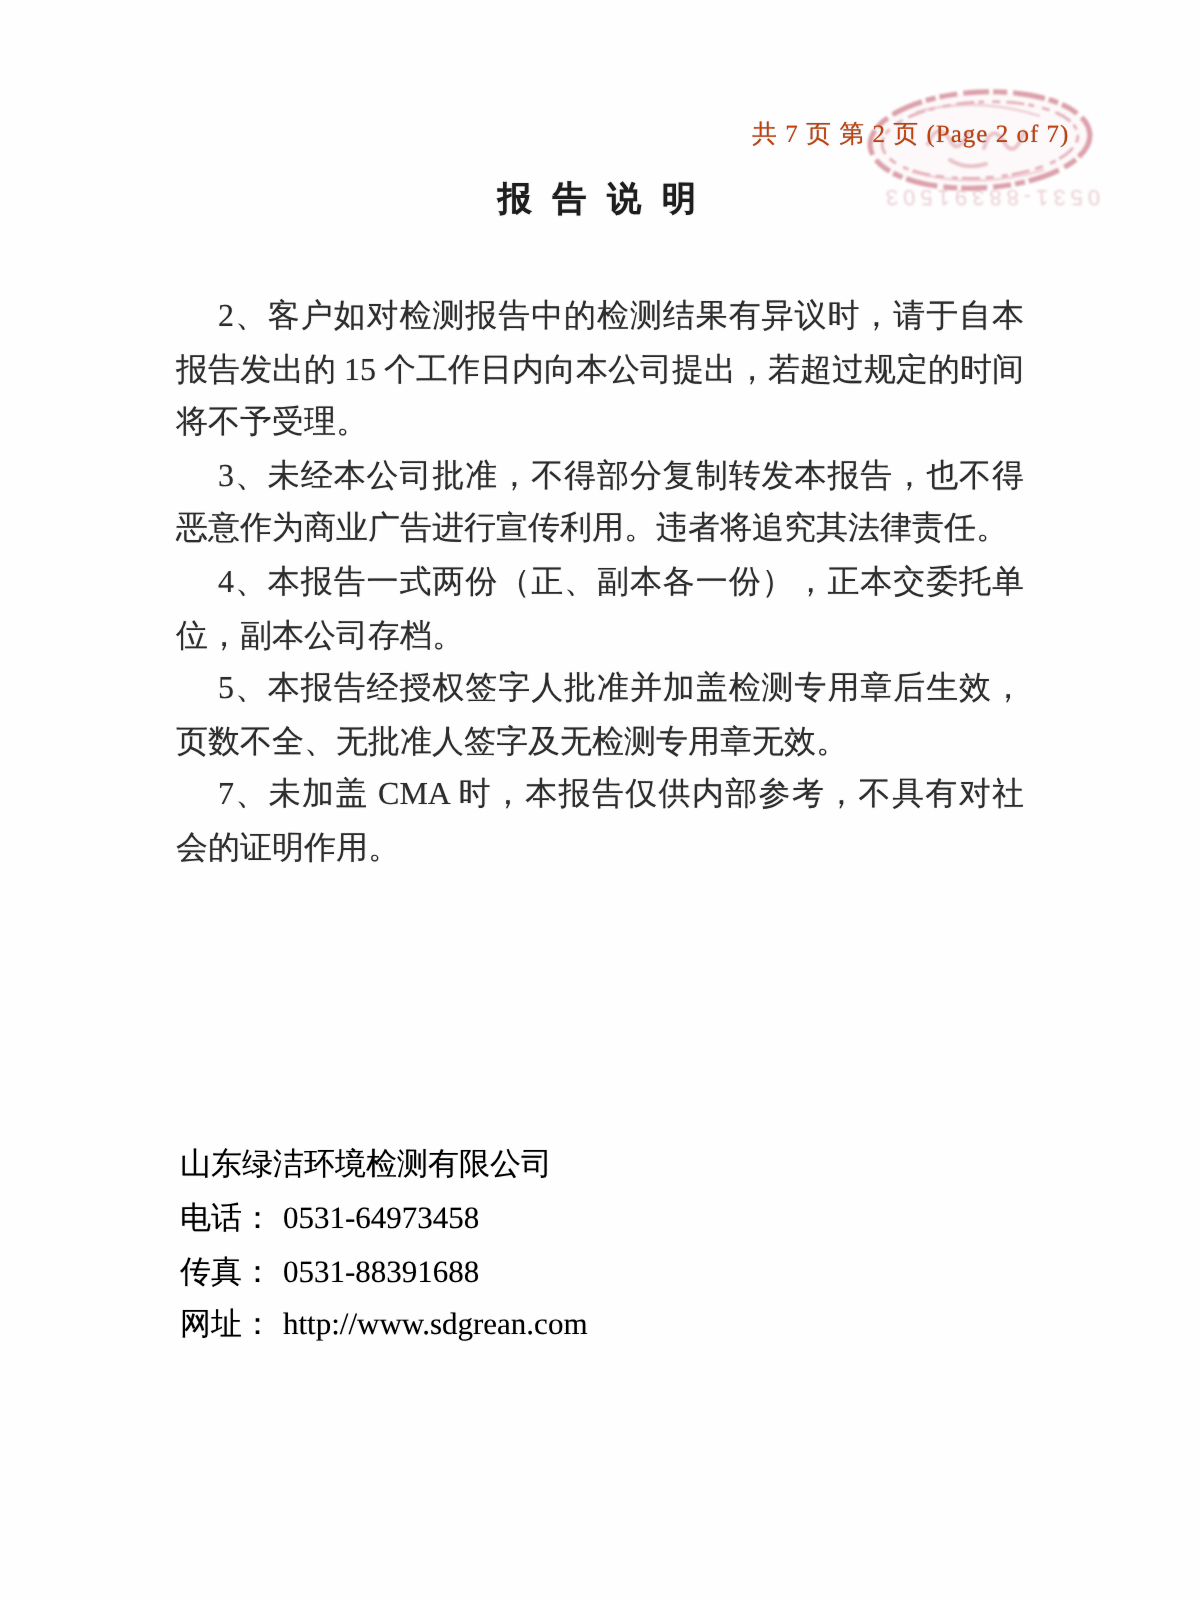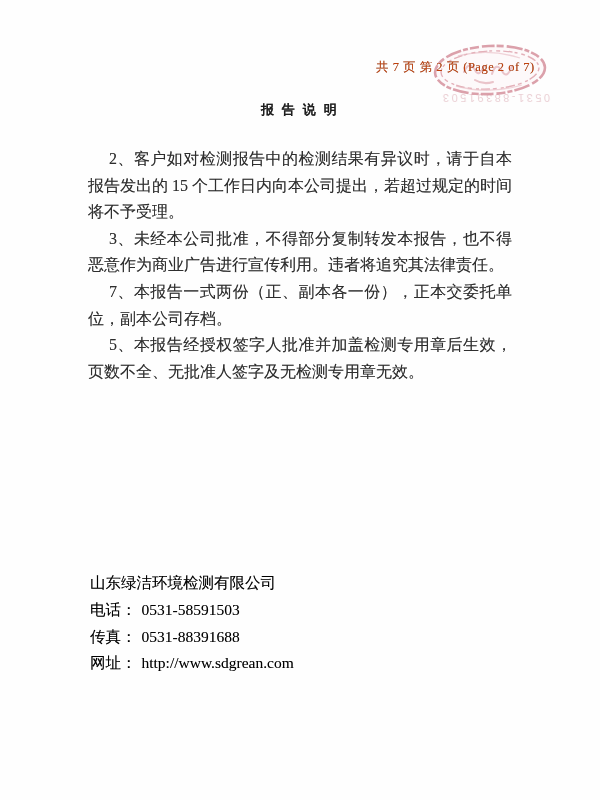--- a/index.html
+++ b/index.html
@@ -46,23 +46,23 @@
     opacity: 0.38;
     transform: rotate(180deg) skewX(3deg);
     filter: blur(0.5px);
     font-family: "Liberation Sans", "DejaVu Sans", sans-serif;
     white-space: nowrap;
   }
   
   .title {
     position: absolute;
     top: 84px; left: 0; right: 0;
-    margin: 17px;
+    margin: 4px;
     text-align: center;
-    font-size: 13px;
+    font-size: 17px;
     font-weight: bold;
     color: #1e1e1e;
     letter-spacing: 0.18em;
     text-shadow: 0 0 0.6px rgba(20,20,20,0.5);
   }
   
   .notes {
     position: absolute;
     left: 88px; top: 146px;
     width: 424px;
@@ -107,24 +107,25 @@
     </svg>
   </div>
 
   <div class="stamp-ghost">0531-88391503</div>
 
   <h1 class="title">报 告 说 明</h1>
 
   <div class="notes">
     <p>2、客户如对检测报告中的检测结果有异议时，请于自本报告发出的 15 个工作日内向本公司提出，若超过规定的时间将不予受理。</p>
     <p>3、未经本公司批准，不得部分复制转发本报告，也不得恶意作为商业广告进行宣传利用。违者将追究其法律责任。</p>
-    <p>7、本报告一式两份（正、副本各一份），正本交委托单位，副本公司存档。</p>
+    <p>4、本报告一式两份（正、副本各一份），正本交委托单位，副本公司存档。</p>
     <p>5、本报告经授权签字人批准并加盖检测专用章后生效，页数不全、无批准人签字及无检测专用章无效。</p>
+    <p>7、未加盖 CMA 时，本报告仅供内部参考，不具有对社会的证明作用。</p>
   </div>
 
   <div class="company">
     <p>山东绿洁环境检测有限公司</p>
-    <p><span class="label">电话：</span><span>0531-58591503</span></p>
+    <p><span class="label">电话：</span><span>0531-64973458</span></p>
     <p><span class="label">传真：</span><span>0531-88391688</span></p>
     <p><span class="label">网址：</span><span>http://www.sdgrean.com</span></p>
   </div>
 
 </div>
 
 </body></html>

